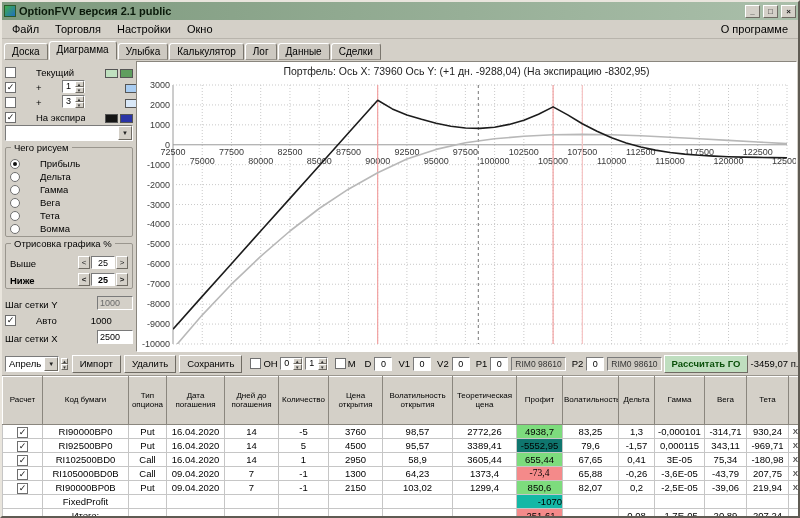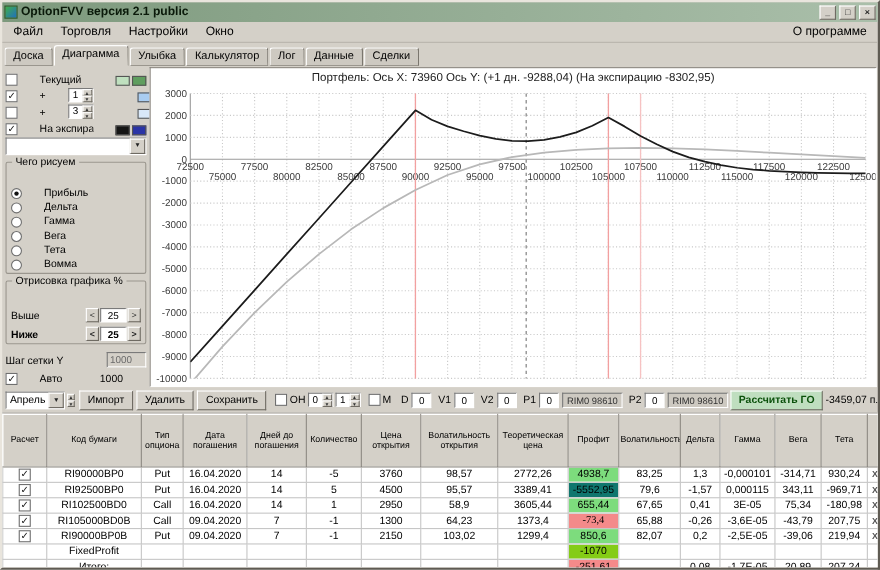--- a/index.html
+++ b/index.html
@@ -23,21 +23,21 @@
 .spinbox{display:inline-flex;height:13px;border:1px solid;border-color:#7a7a7a #fff #fff #7a7a7a;background:#fff}
 .spv{width:12px;text-align:center;font-size:9px;line-height:11px}
 .spar{display:inline-flex;flex-direction:column;width:9px}
 .spar span{height:6px;font-size:4.5px;line-height:5px;text-align:center;background:#d4d0c8;border:1px solid;border-color:#fff #6f6b63 #6f6b63 #fff;color:#333}
 .swatches{margin-left:auto;display:flex;gap:2px}
 .swatch{width:13px;height:9px;border:1px solid #555}
 .slabel{overflow:hidden}
 .combo{height:16px;margin:2px 0 3px;display:flex;border:1px solid;border-color:#7a7a7a #fff #fff #7a7a7a;background:#fff}
 .combo .cval{flex:1;font-size:9.5px;padding:1px 3px;white-space:nowrap;overflow:hidden}
 .combo .cbtn{width:14px;background:#d4d0c8;border:1px solid;border-color:#fff #6f6b63 #6f6b63 #fff;font-size:6px;text-align:center;line-height:13px;color:#222}
-.group{border:1px solid #9a968e;border-radius:2px;margin:6px 0 3px;padding:20px 4px 2px;position:relative}
+.group{border:1px solid #9a968e;border-radius:2px;margin:6px 0 3px;padding:8px 4px 2px;position:relative}
 .gtitle{position:absolute;top:-6px;left:5px;background:#d4d0c8;padding:0 3px;font-size:9.5px;white-space:nowrap}
 .radio{width:10px;height:10px;flex:0 0 10px;border:1px solid #6f6f6f;border-radius:50%;background:#fff;position:relative}
 .radio.on::after{content:"";position:absolute;left:2px;top:2px;width:4px;height:4px;border-radius:50%;background:#111}
 .arrowbtn{width:12px;height:13px;background:#d4d0c8;border:1px solid;border-color:#fff #6f6b63 #6f6b63 #fff;font-size:8px;line-height:11px;text-align:center;color:#222}
 .valbox{width:24px;height:13px;background:#fff;border:1px solid;border-color:#7a7a7a #fff #fff #7a7a7a;font-size:9px;line-height:12px;text-align:center}
 .inbox{width:36px;height:14px;background:#fff;border:1px solid;border-color:#7a7a7a #fff #fff #7a7a7a;font-size:9px;line-height:13px;padding:0 2px}
 .inbox.dis{background:#d4d0c8;color:#6a6a6a}
 .chartpanel{flex:1;background:#fff;border:1px solid;border-color:#8a867e #fff #fff #8a867e;margin:1px 1px 0 0;overflow:hidden}
 .charttitle{font-size:10.5px;text-align:center;padding-top:3px;color:#222;height:17px;white-space:nowrap}
 svg{display:block;font-family:"Liberation Sans",sans-serif}
@@ -502,21 +502,21 @@
             <td></td>
             <td>FixedProfit</td>
             <td></td>
             <td></td>
             <td></td>
             <td></td>
             <td></td>
             <td></td>
             <td></td>
             <td class="pcell">
-              <span class="pv" style="background: #84cc16;">-1070</span>
+              <span class="pv" style="background: #14b8a6; text-align: right;">-1070</span>
             </td>
             <td></td>
             <td></td>
             <td></td>
             <td></td>
             <td></td>
             <td class="xcell"></td>
           </tr>
           <tr>
             <td></td>

